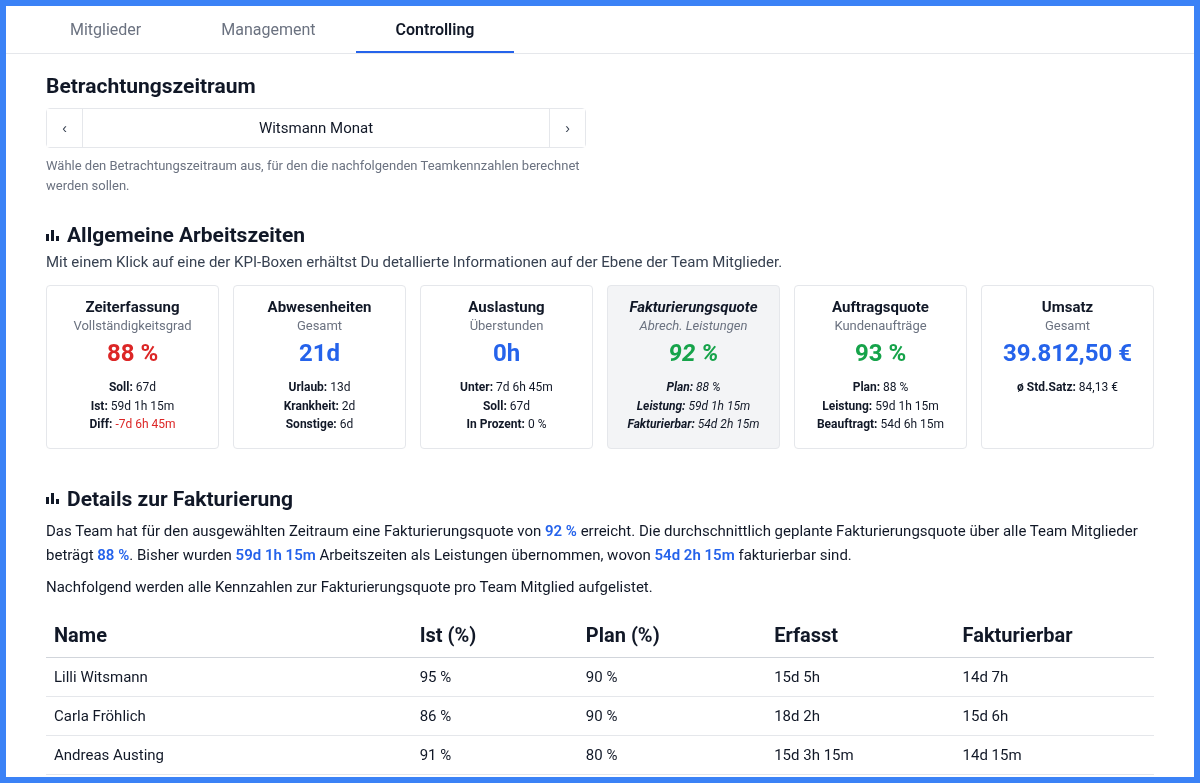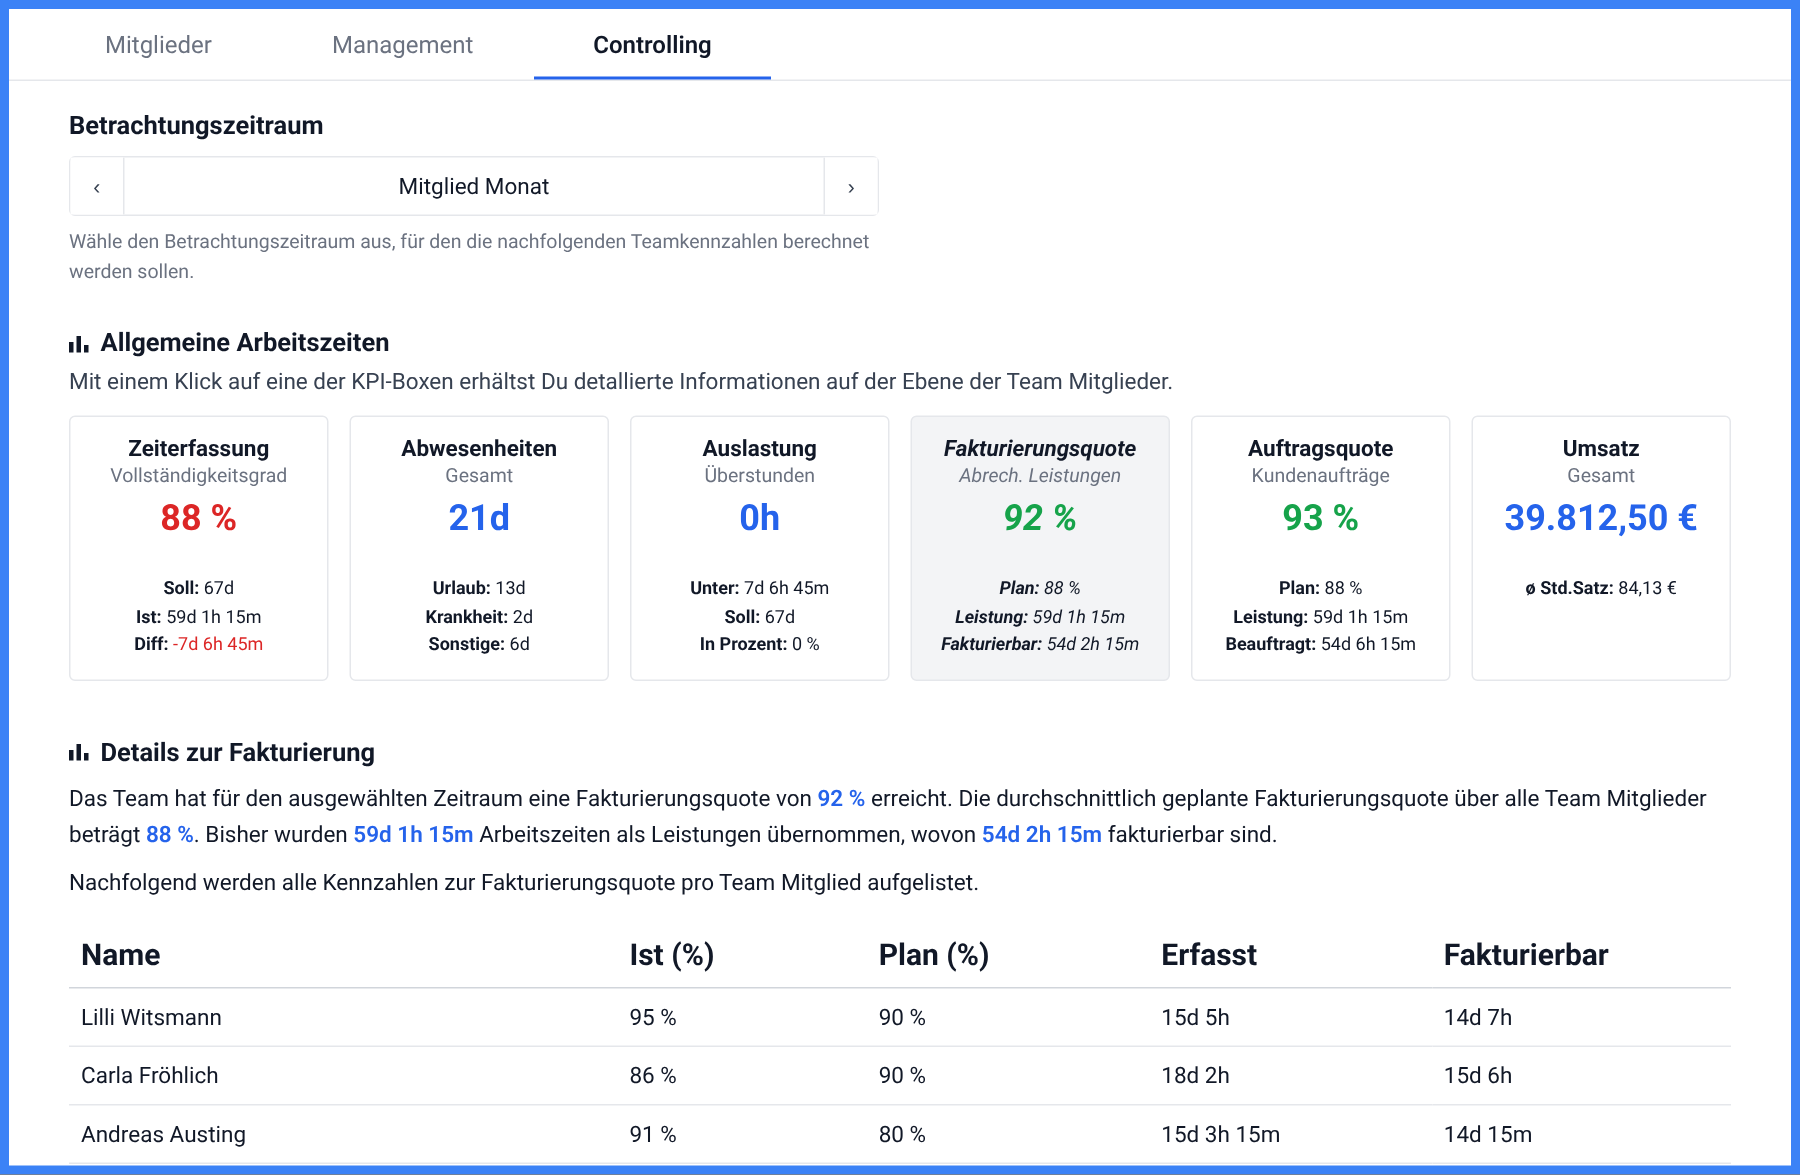--- a/index.html
+++ b/index.html
@@ -3,21 +3,21 @@
 <meta charset="utf-8">
 <style>
   * { box-sizing: border-box; margin: 0; padding: 0; }
   html, body { width: 1200px; height: 783px; font-family: -apple-system, BlinkMacSystemFont, "Segoe UI", Roboto, Helvetica, Arial, sans-serif; background: #000; }
   .frame { width: 1200px; height: 783px; background: #3b82f6; padding: 6px; }
   .page { width: 100%; height: 100%; background: #fff; overflow: hidden; }
   .tabs { display: flex; gap: 0; padding: 0 24px; border-bottom: 1px solid #e5e7eb; }
   .tab { padding: 14px 40px 12px; font-size: 16px; color: #6b7280; cursor: pointer; border-bottom: 2px solid transparent; }
   .tab.active { color: #111827; font-weight: 600; border-bottom: 2px solid #2563eb; }
   .content { padding: 20px 40px 20px 40px; }
-  .section-title { font-size: 17px; font-weight: 700; color: #111827; margin-bottom: 10px; }
+  .section-title { font-size: 21px; font-weight: 700; color: #111827; margin-bottom: 10px; }
   .period-row { display: flex; align-items: stretch; border: 1px solid #e5e7eb; border-radius: 4px; width: 540px; }
   .period-btn { width: 36px; display: flex; align-items: center; justify-content: center; font-size: 14px; color: #374151; cursor: pointer; border: none; background: #fff; }
   .period-btn.left { border-right: 1px solid #e5e7eb; }
   .period-btn.right { border-left: 1px solid #e5e7eb; }
   .period-label { flex: 1; text-align: center; padding: 10px 0; font-size: 15px; color: #111827; }
   .help-text { font-size: 13px; color: #6b7280; margin-top: 8px; max-width: 560px; line-height: 1.5; }
   .kpi-header { display: flex; align-items: center; gap: 8px; margin-top: 28px; }
   .bars-icon { display: inline-flex; gap: 2px; align-items: flex-end; }
   .bars-icon span { width: 3px; background: #111827; display: inline-block; }
   .bars-icon span:nth-child(1){height:7px}
@@ -26,21 +26,21 @@
   .kpi-desc { font-size: 15px; color: #374151; margin-top: 6px; }
   .kpi-grid { display: flex; gap: 14px; margin-top: 14px; justify-content: space-between; }
   .kpi { flex: 1; border: 1px solid #e5e7eb; border-radius: 4px; padding: 12px 10px 14px; text-align: center; cursor: pointer; background:#fff; }
   .kpi.selected { background: #f3f4f6; font-style: italic; }
   .kpi-title { font-size: 15px; font-weight: 700; color: #111827; }
   .kpi-sub { font-size: 13px; color: #6b7280; margin-top: 2px; }
   .kpi-value { font-size: 24px; font-weight: 700; margin-top: 6px; }
   .c-red { color: #dc2626; }
   .c-blue { color: #2563eb; }
   .c-green { color: #16a34a; }
-  .kpi-lines { margin-top: 24px; font-size: 12px; color: #111827; line-height: 1.55; }
+  .kpi-lines { margin-top: 11px; font-size: 12px; color: #111827; line-height: 1.55; }
   .kpi-lines b { font-weight: 700; }
   .details { margin-top: 38px; }
   .details .kpi-header { margin-top: 0; }
   .para { font-size: 15px; color: #111827; line-height: 1.6; margin-top: 8px; }
   .hl { color: #2563eb; font-weight: 600; }
   table { width: 100%; border-collapse: collapse; margin-top: 14px; }
   th { text-align: left; font-size: 20px; font-weight: 700; color: #111827; padding: 10px 8px; border-bottom: 1px solid #d1d5db; }
   td { font-size: 15px; color: #111827; padding: 10px 8px; border-bottom: 1px solid #e5e7eb; }
 </style>
 </head>
@@ -55,21 +55,21 @@
     <div class="tab active">Controlling</div>
   </div>
 
   <div class="content">
 
     <div class="section-title">Betrachtungszeitraum</div>
     <div class="period-row">
       <button class="period-btn left">
         <span>‹</span>
       </button>
-      <div class="period-label">Mitglied Monat</div>
+      <div class="period-label">Witsmann Monat</div>
       <button class="period-btn right">
         <span>›</span>
       </button>
     </div>
     <div class="help-text">Wähle den Betrachtungszeitraum aus, für den die nachfolgenden Teamkennzahlen berechnet werden sollen.</div>
 
     <div class="kpi-header">
       <span class="bars-icon">
             <span></span>
             <span></span>

